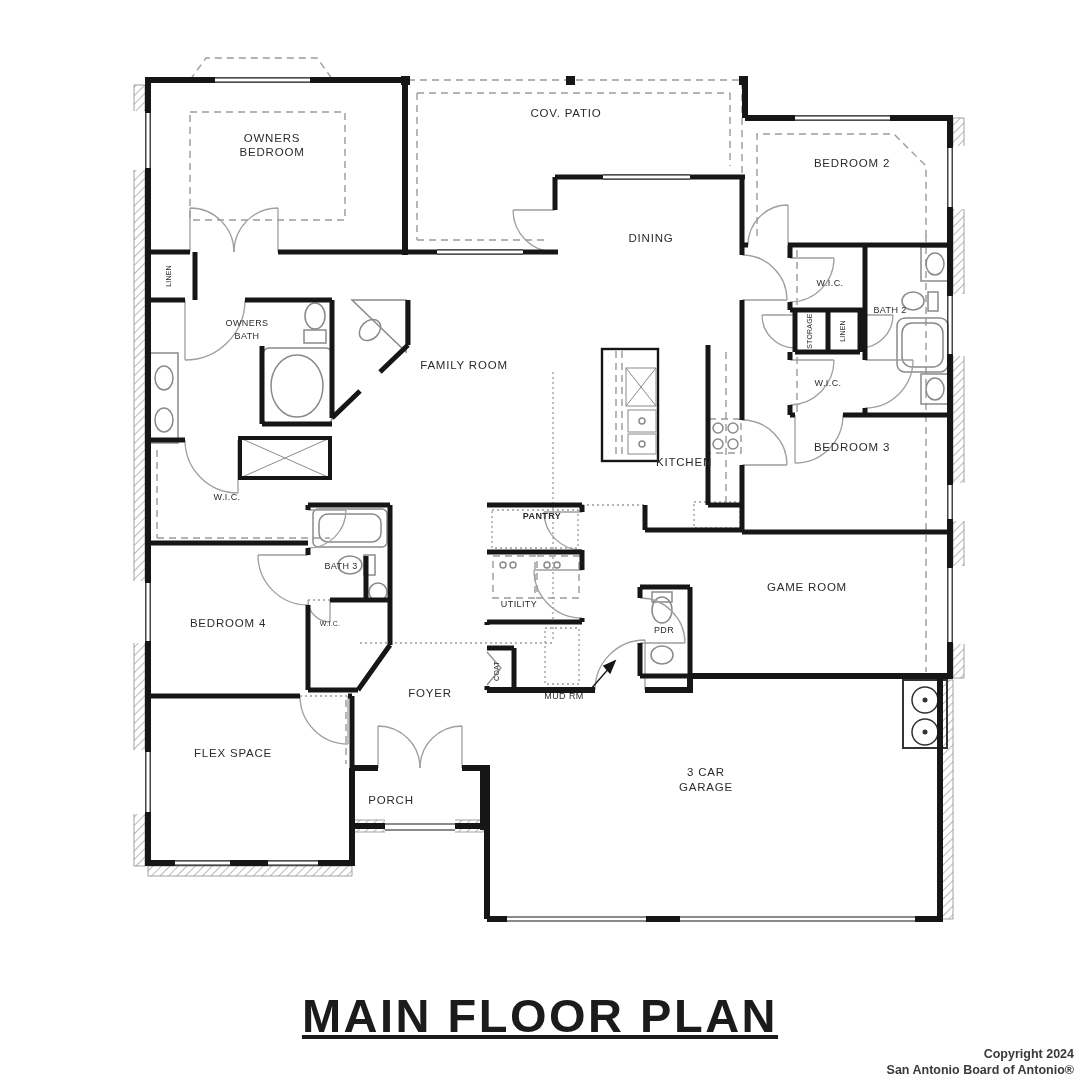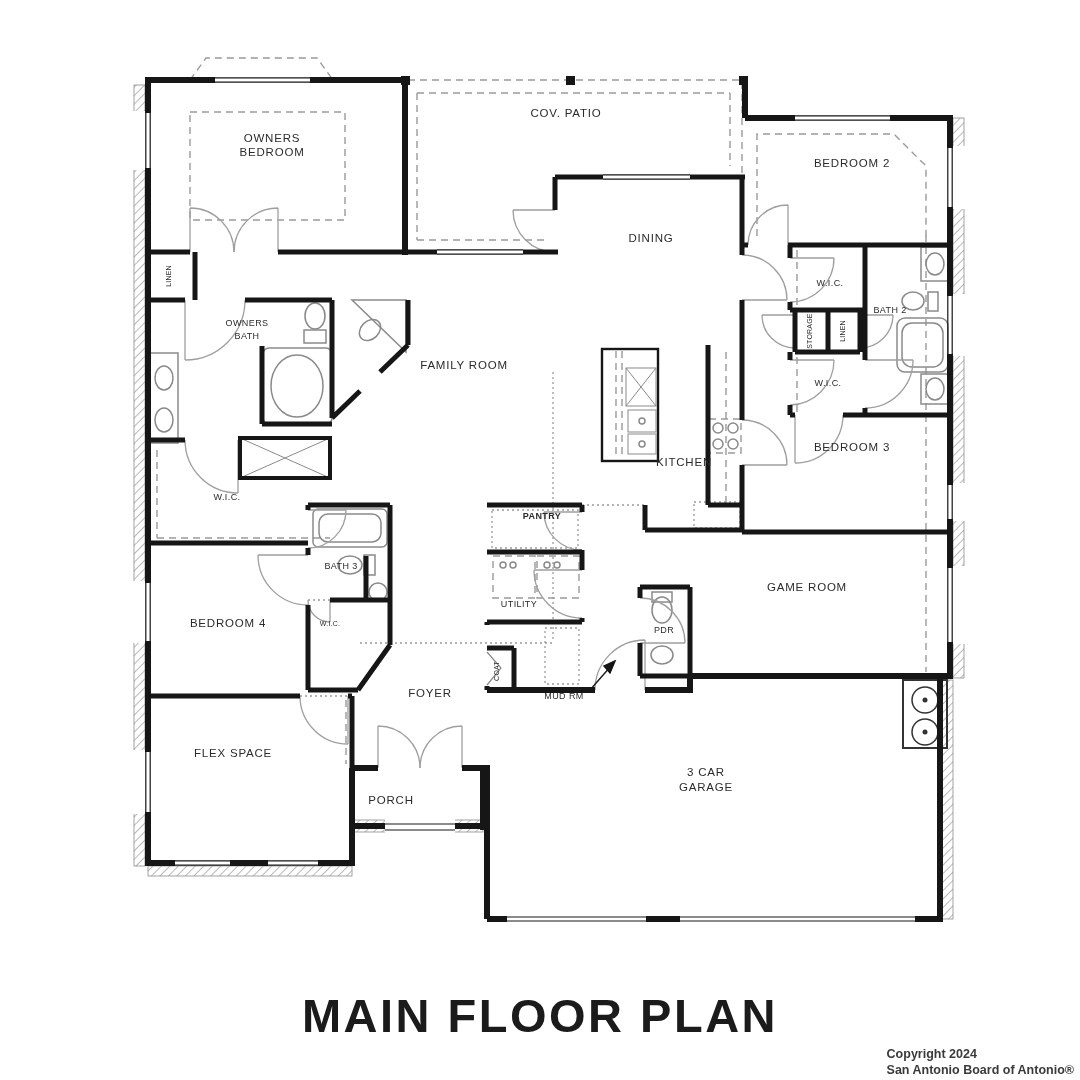--- a/index.html
+++ b/index.html
@@ -6,22 +6,22 @@
   .page{position:relative;width:1080px;height:1080px;background:#ffffff;overflow:hidden;
         font-family:"Liberation Sans", sans-serif;}
   .plan-wrap{position:absolute;left:0;top:0;width:1080px;height:1080px;}
   svg{display:block;}
   svg text{fill:#2b2b2b;letter-spacing:0.8px;}
   .lbl{font-size:11.5px;}
   .lbl-sm{font-size:9px;letter-spacing:0.4px;}
   .lbl-xs{font-size:7px;letter-spacing:0.2px;}
   .lbl-bold{font-weight:bold;}
   .title{position:absolute;left:0;top:988px;width:1080px;text-align:center;
-         font-size:47px;font-weight:800;letter-spacing:2.5px;color:#1b1b1b;}
-  .copyright{position:absolute;right:6px;bottom:2px;text-align:left;
+         font-size:47px;font-weight:800;letter-spacing:2.5px;color:#1b1b1b;text-decoration:underline;}
+  .copyright{position:absolute;right:6px;bottom:2px;text-align:right;
              font-size:12.5px;font-weight:bold;color:#3a3a3a;line-height:1.3;
              text-shadow:0 0 2px #ffffff;}
 </style>
 </head>
 <body>
 
 <div class="page">
   <div class="plan-wrap">
     <svg width="1080" height="1080" viewBox="0 0 1080 1080">
       <defs>

